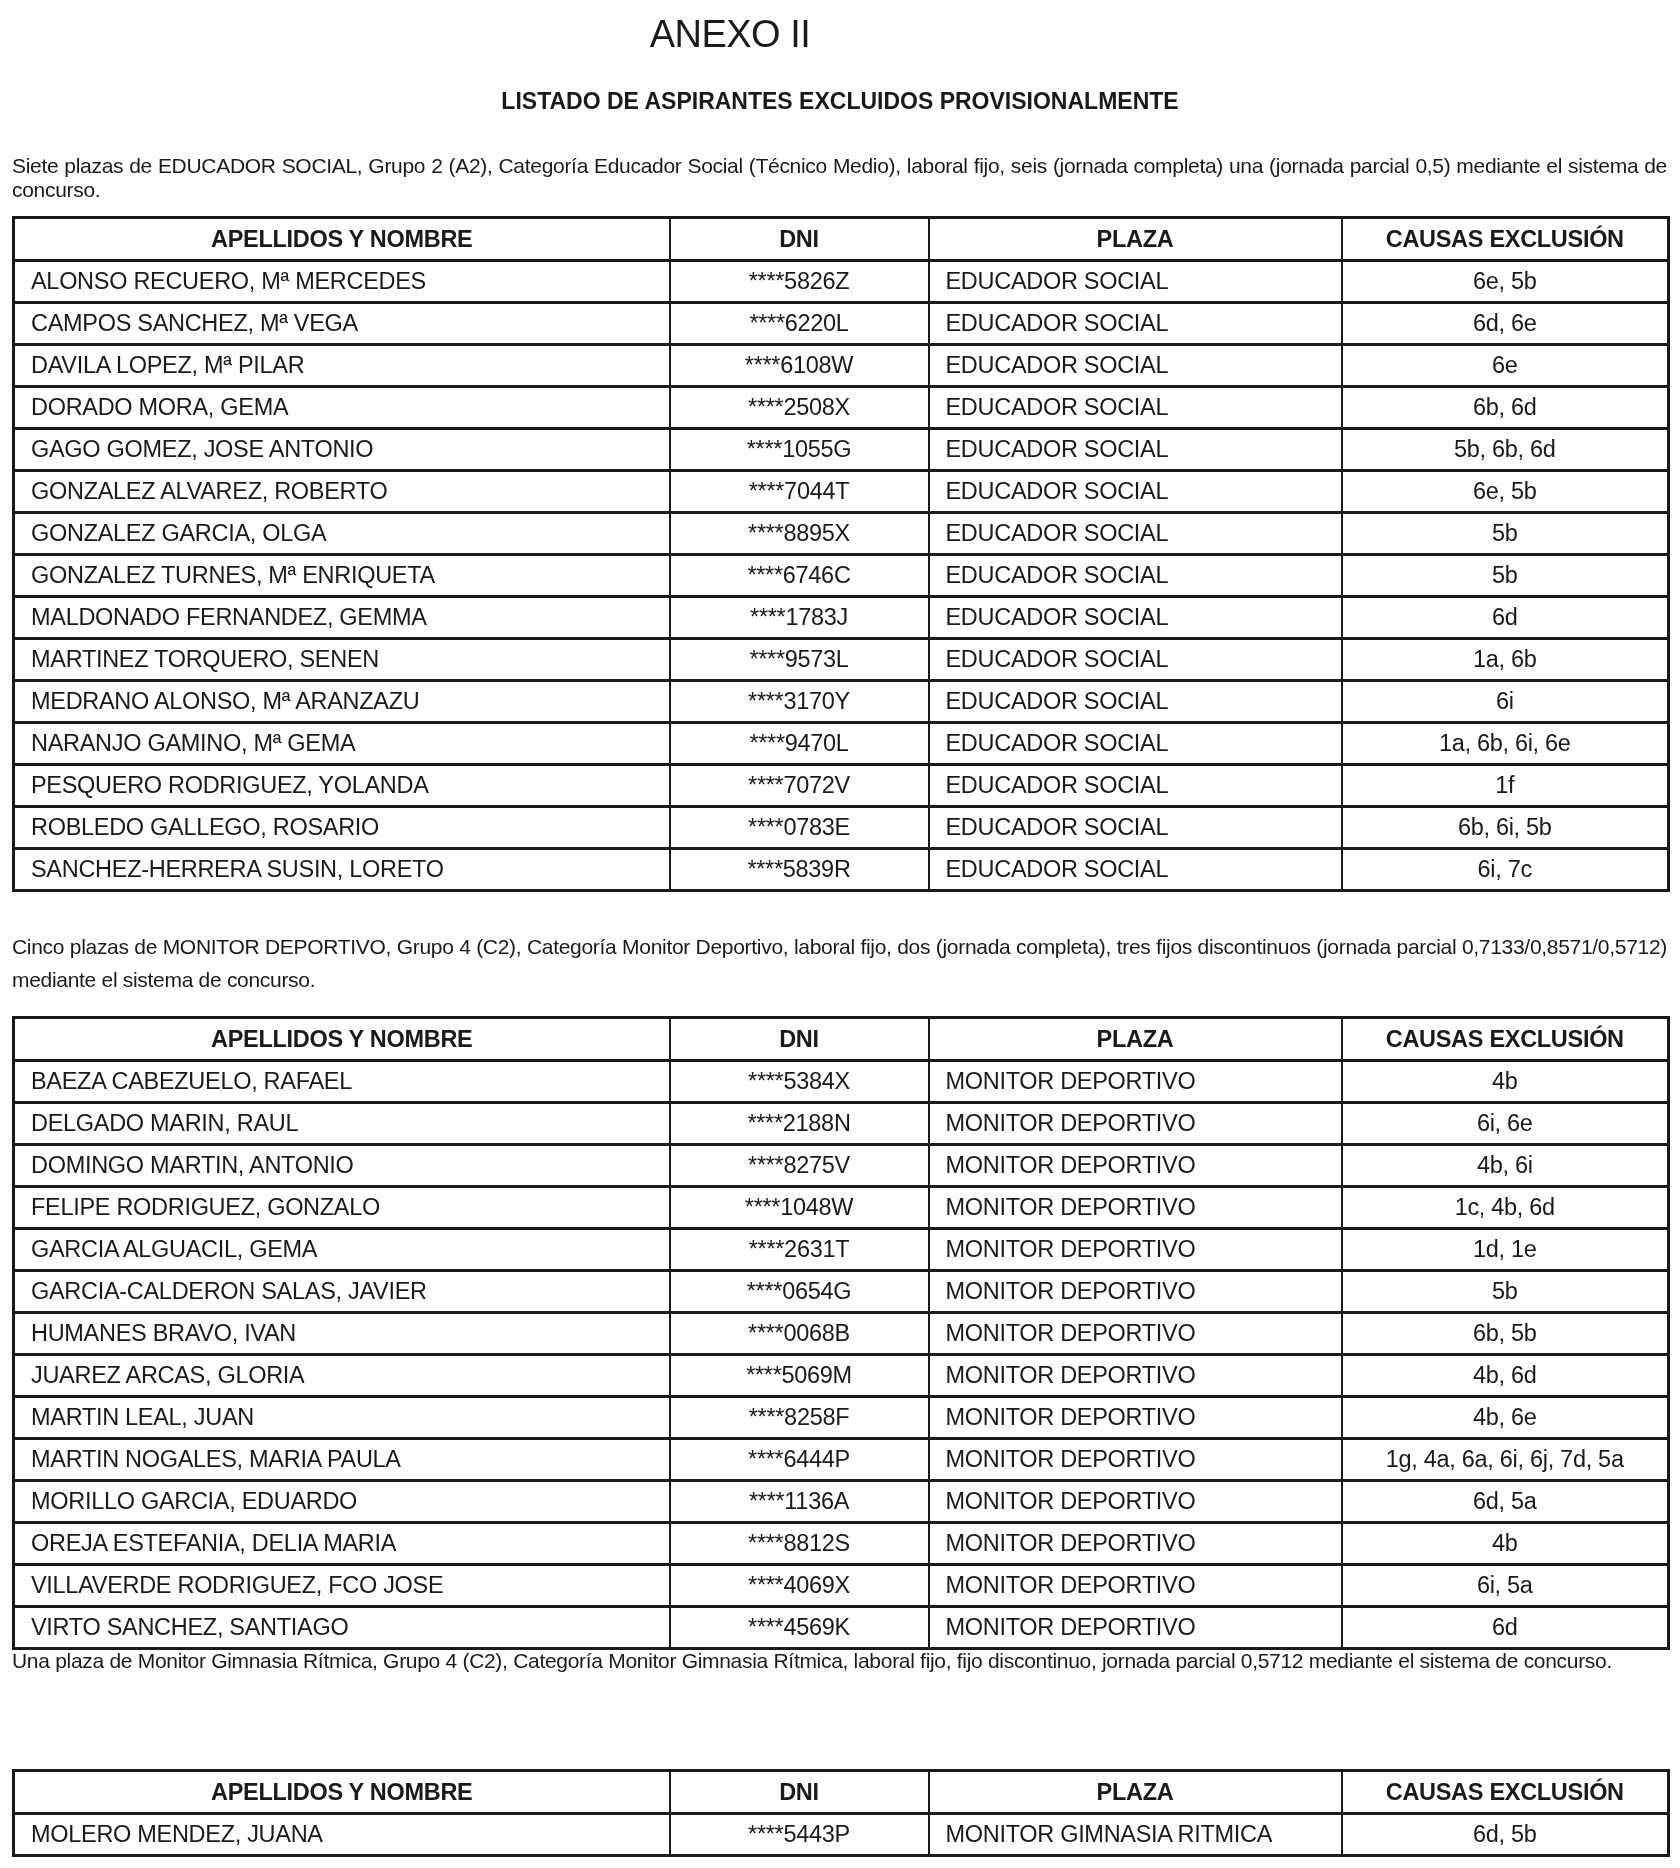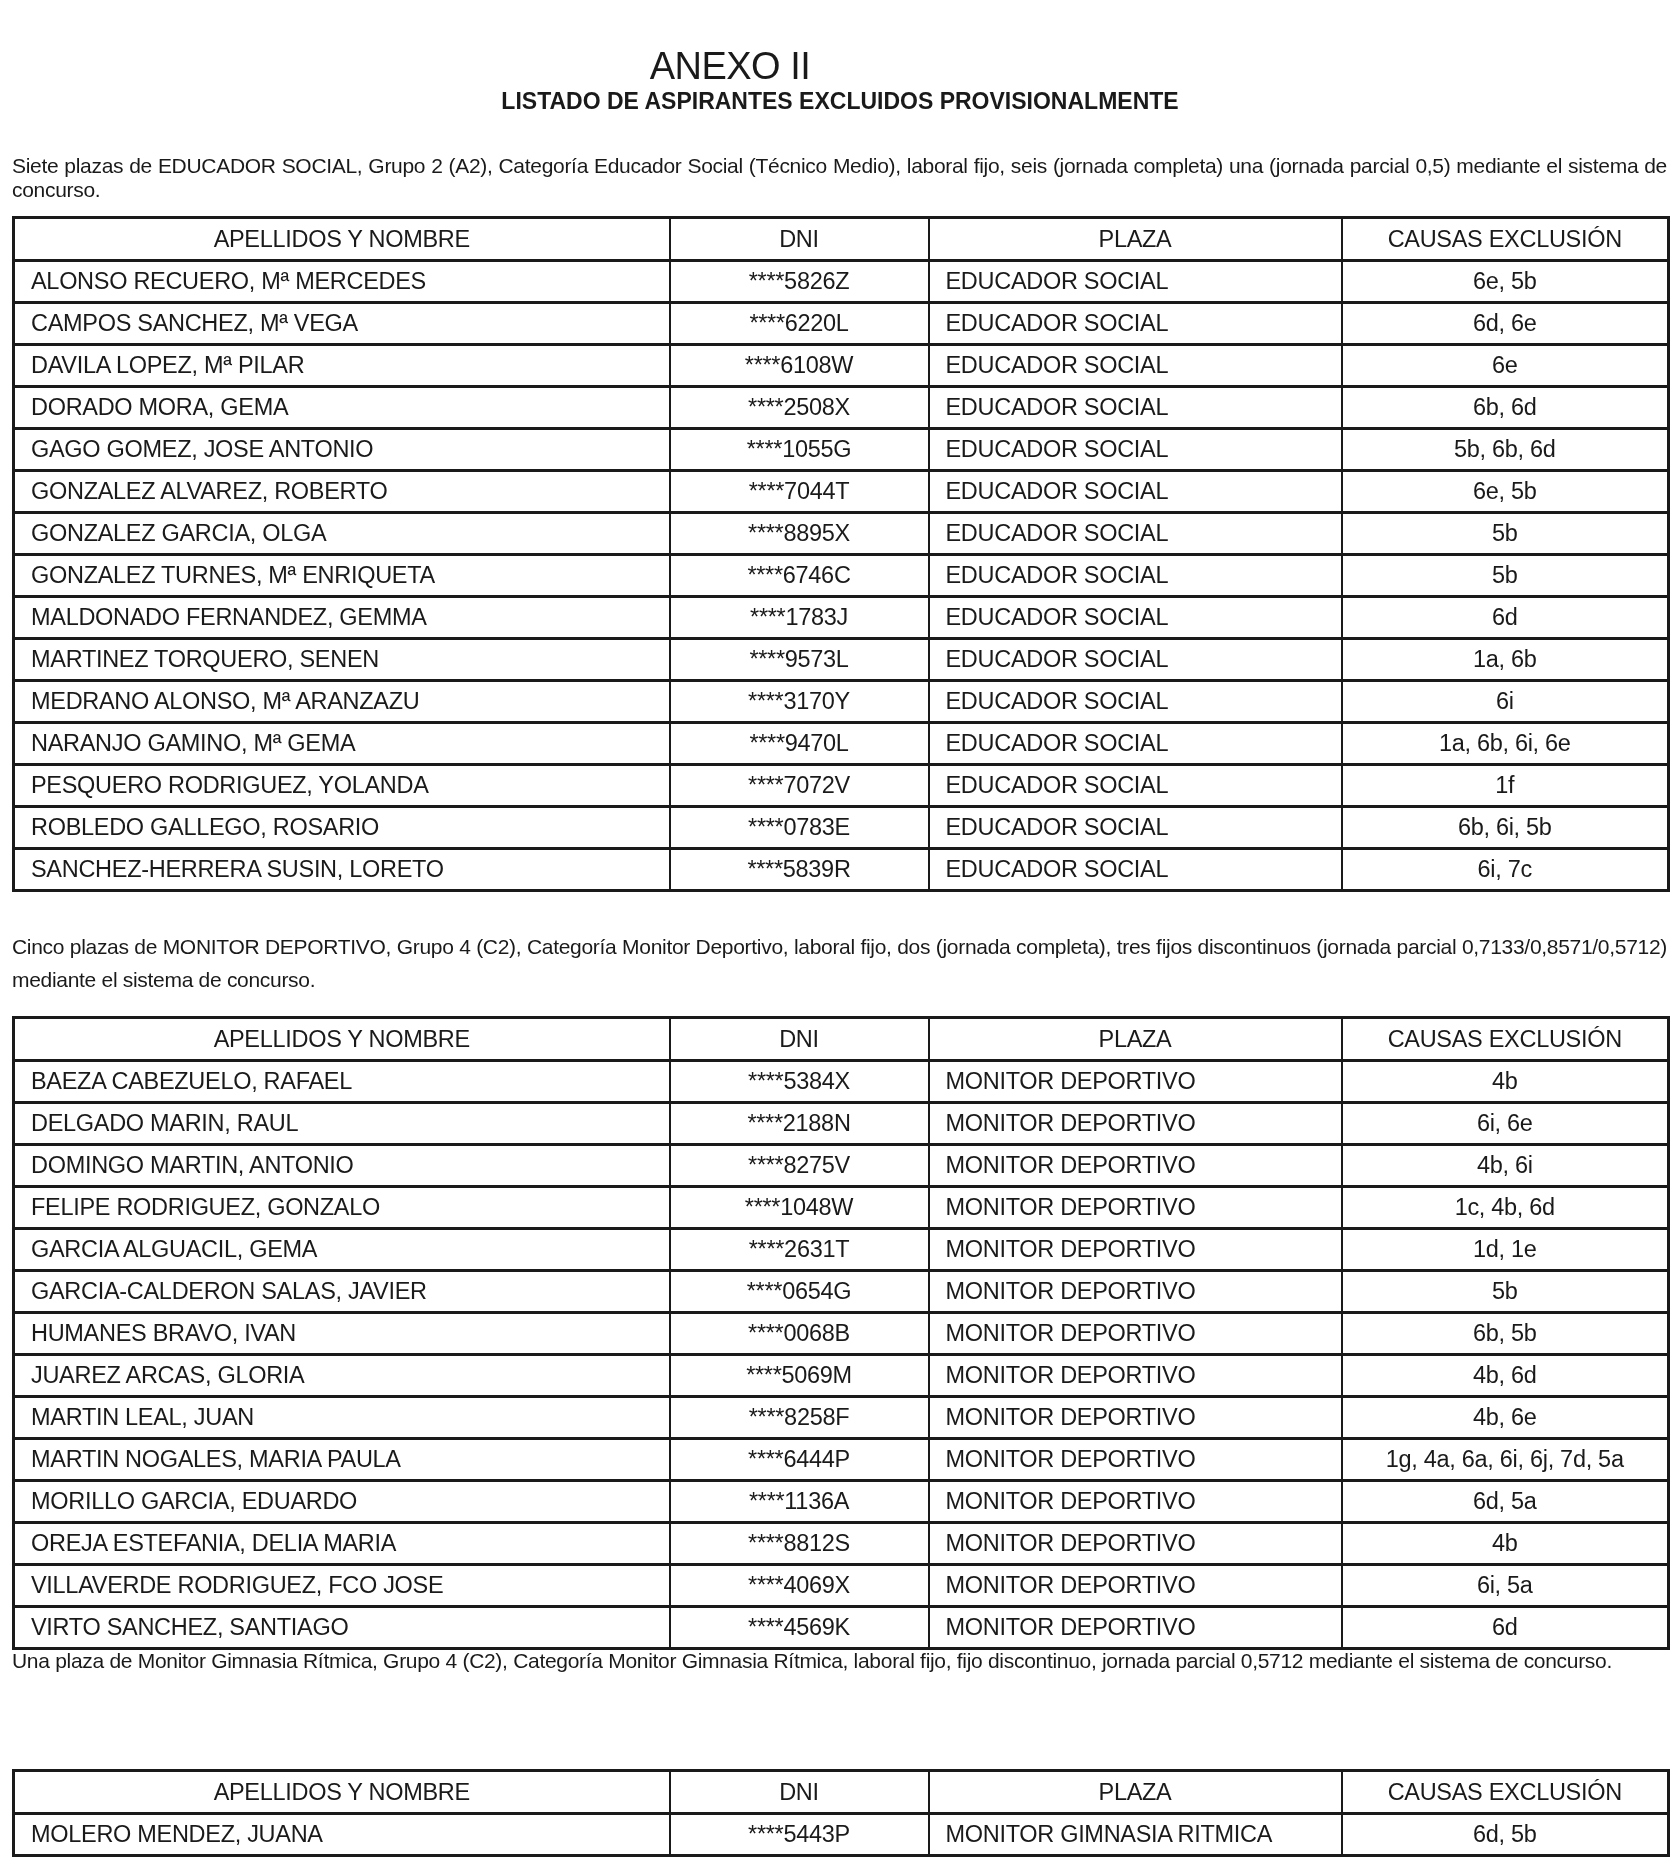--- a/index.html
+++ b/index.html
@@ -4,21 +4,20 @@
 <style>
   html, body { margin: 0; padding: 0; background: #ffffff; }
   body {
     width: 1680px; height: 1868px; position: relative; overflow: hidden;
     font-family: "Liberation Sans", sans-serif; color: #1a1a1a;
   }
   .title {
     position: absolute; left: 0; width: 1460px; top: 14px;
     text-align: center; font-size: 38px; line-height: 40px; font-weight: normal;
     letter-spacing: -0.5px;
-    margin-top: 32px;
   }
   .subtitle {
     position: absolute; left: 0; width: 1680px; top: 88px;
     text-align: center; font-size: 23px; line-height: 26px; font-weight: bold;
   }
   .para {
     position: absolute; left: 12px; width: 1655px;
     font-size: 21px; text-align: justify; text-align-last: left;
     letter-spacing: -0.3px;
   }
@@ -33,21 +32,21 @@
   table.list col.c1 { width: 656px; }
   table.list col.c2 { width: 259px; }
   table.list col.c3 { width: 413px; }
   table.list col.c4 { width: 327px; }
   table.list th, table.list td {
     border-left: 2px solid #1a1a1a; border-right: 2px solid #1a1a1a;
     border-bottom: 3px solid #1a1a1a;
     padding: 0; height: 39px; font-size: 23.5px; white-space: nowrap; overflow: hidden;
     letter-spacing: -0.3px;
   }
-  table.list th { font-weight: normal; text-align: center; height: 40px; }
+  table.list th { font-weight: bold; text-align: center; height: 40px; }
   table.list td.name { text-align: left; padding-left: 16px; }
   table.list td.dni { text-align: center; margin-left: 40px; }
   table.list td.plaza { text-align: left; padding-left: 16px; }
   table.list td.causas { text-align: center; margin-top: 24px; }
   .t1 { top: 216px; }
   .t2 { top: 1016px; }
   .t3 { top: 1769px; }
 </style>
 </head>
 <body>

